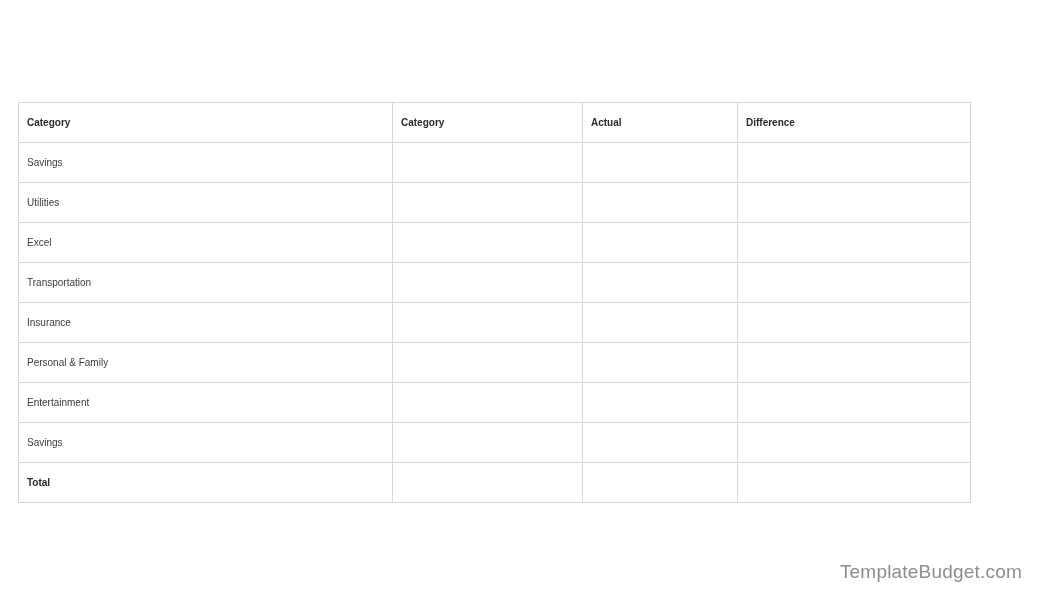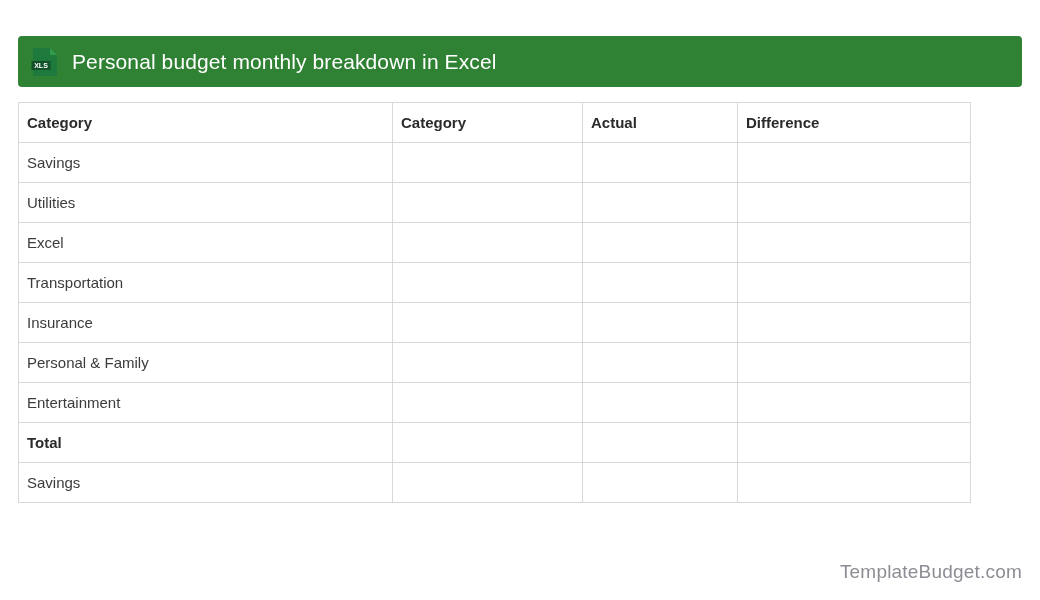--- a/index.html
+++ b/index.html
@@ -71,21 +71,21 @@
   .budget-table col.c-diff     { width: 233px; }
 
   .budget-table th,
   .budget-table td {
     border: 1px solid #d8d8d8;
     height: 40px;
     box-sizing: border-box;
     padding: 0 0 0 8px;
     text-align: left;
     vertical-align: middle;
-    font-size: 15px;
+    font-size: 10px;
     color: #3b3b3b;
     font-weight: 400;
     white-space: nowrap;
   }
 
   .budget-table th {
     font-weight: 700;
     color: #2b2b2b;
   }
 
@@ -103,29 +103,20 @@
     color: #8c8c94;
     letter-spacing: 0.2px;
     white-space: nowrap;
   }
 </style>
 </head>
 <body>
 
 <div class="page">
 
-  <div class="banner">
-    <svg class="file-icon" viewBox="0 0 30 30">
-      <path d="M3 1 H20 L27 8 V29 H3 Z" fill="#1e7a3c"></path>
-      <path d="M20 1 L27 8 H20 Z" fill="#2f9c4e"></path>
-      <rect x="1.5" y="14" width="19" height="9" fill="#12512a"></rect>
-      <text x="11" y="21" font-family="'Liberation Sans', sans-serif" font-size="7" font-weight="700" fill="#ffffff" text-anchor="middle">XLS</text>
-    </svg>
-    <span class="banner-title">Personal budget monthly breakdown in Excel</span>
-  </div>
 
   <table class="budget-table">
     <colgroup>
       <col class="c-category">
         <col class="c-planned">
         <col class="c-actual">
         <col class="c-diff">
     </colgroup>
     <thead>
       <tr>
@@ -172,27 +163,27 @@
         <td></td>
         <td></td>
       </tr>
       <tr>
         <td>Entertainment</td>
         <td></td>
         <td></td>
         <td></td>
       </tr>
       <tr>
-        <td class="total-label">Total</td>
+        <td>Savings</td>
         <td></td>
         <td></td>
         <td></td>
       </tr>
       <tr>
-        <td>Savings</td>
+        <td class="total-label">Total</td>
         <td></td>
         <td></td>
         <td></td>
       </tr>
     </tbody>
   </table>
 
   <div class="footer">TemplateBudget.com</div>
 
 </div>

